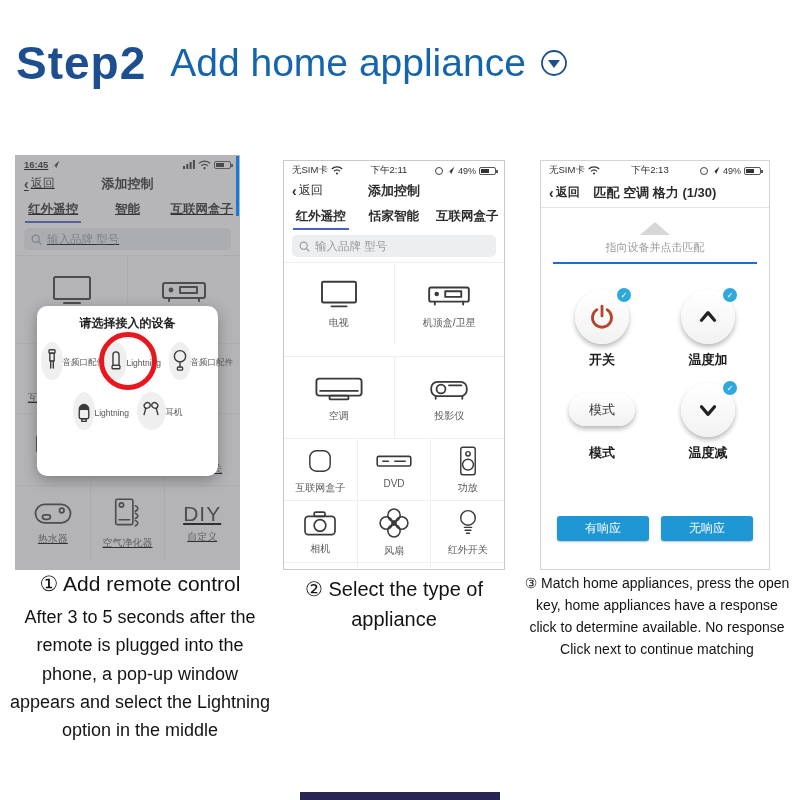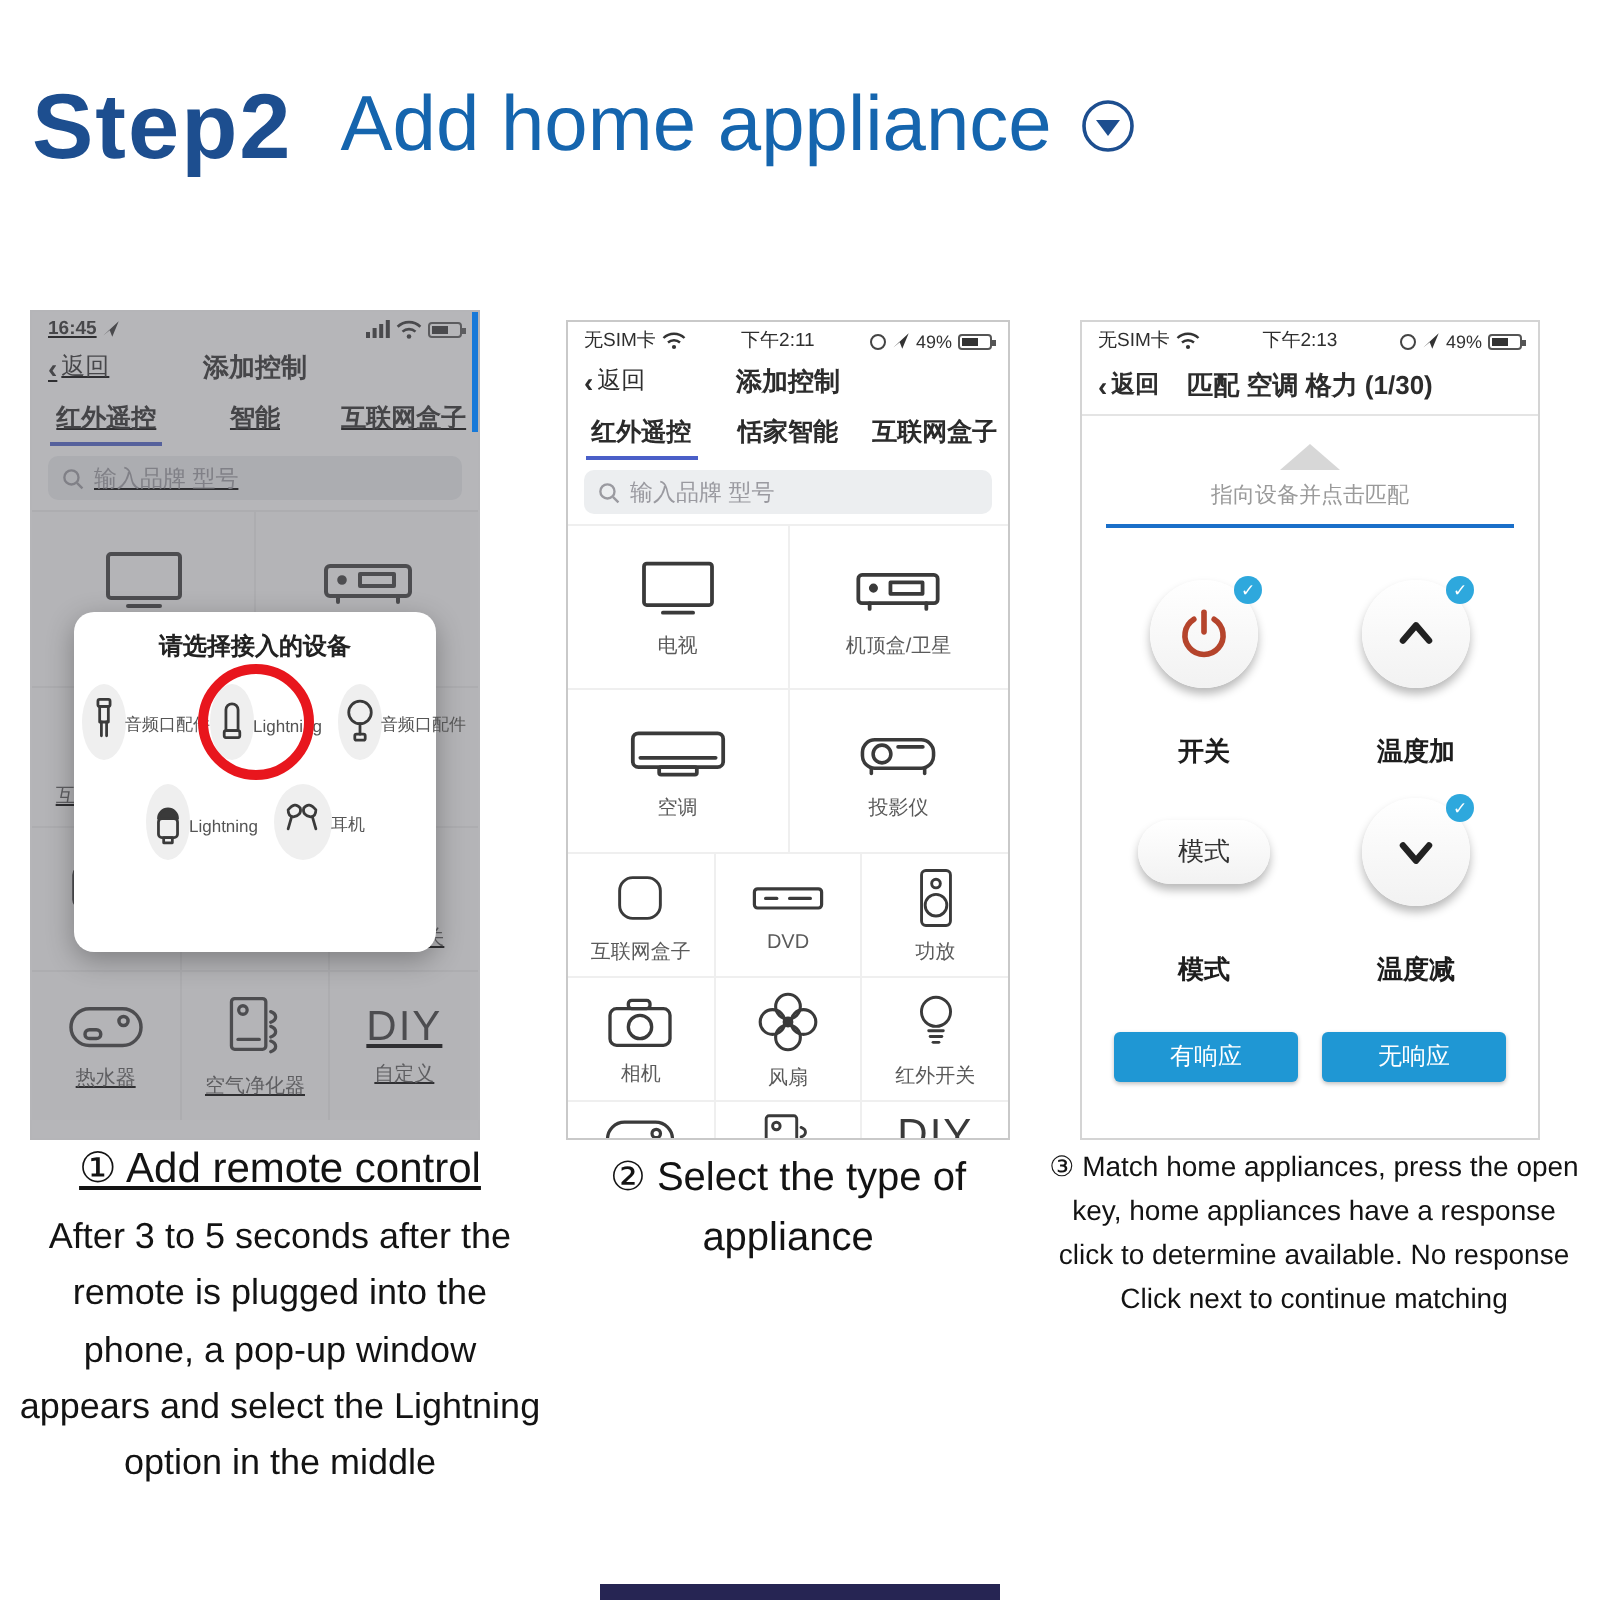--- a/index.html
+++ b/index.html
@@ -61,28 +61,28 @@
   #phone3 .navrow { border-bottom:1px solid #e4e4e4; padding:6px 8px; }
   .tri-up { width:0; height:0; border-left:15px solid transparent; border-right:15px solid transparent; border-bottom:13px solid #d7d7d7; margin:14px auto 0; }
   .banner-text { text-align:center; font-size:11px; color:#9a9a9a; margin-top:5px; }
   .blueline { height:2px; background:#1a6fc9; margin:7px 12px 0; }
   .keys { position:relative; margin-top:26px; display:flex; flex-direction:column; gap:14px; }
   .keyrow { display:flex; justify-content:center; gap:34px; }
   .keycell { width:72px; display:flex; flex-direction:column; align-items:center; }
   .kcircle { width:54px; height:54px; border-radius:50%; background:linear-gradient(#ffffff,#f2f2f2); box-shadow:0 3px 5px rgba(0,0,0,0.28); display:flex; align-items:center; justify-content:center; position:relative; }
   .kpill { width:66px; height:32px; border-radius:16px; background:linear-gradient(#ffffff,#f2f2f2); box-shadow:0 3px 5px rgba(0,0,0,0.28); display:flex; align-items:center; justify-content:center; font-size:13px; color:#333; margin:11px 0; }
   .badge { position:absolute; right:-2px; top:-2px; width:14px; height:14px; border-radius:50%; background:#2ea8dd; color:#fff; font-size:8.5px; display:flex; align-items:center; justify-content:center; }
-  .klabel { margin-top:23px; font-size:13px; font-weight:bold; color:#1d1d1d; }
+  .klabel { margin-top:7px; font-size:13px; font-weight:bold; color:#1d1d1d; }
   .actions { position:absolute; left:0; right:0; bottom:28px; display:flex; justify-content:space-between; padding:0 16px; }
   .abtn { width:92px; height:25px; background:#1f97d4; border-radius:3px; color:#fff; font-size:12px; display:flex; align-items:center; justify-content:center; box-shadow:0 1px 2px rgba(0,0,0,0.25); }
 
   
   .cap { position:absolute; text-align:center; color:#131313; }
   #cap1 { left:8px; top:572px; width:264px; }
-  #cap1 .c-title { font-size:21px; margin-bottom:7px;text-decoration:underline; }
+  #cap1 .c-title { font-size:21px; margin-bottom:7px; }
   #cap1 .c-body { font-size:18px; line-height:1.57; }
   #cap2 { left:278px; top:574px; width:232px; font-size:20px; line-height:1.5; }
   #cap3 { left:522px; top:572px; width:270px; font-size:14px; line-height:1.58; }
 
   .bottombar { position:absolute; left:300px; top:792px; width:200px; height:8px; background:#262553; }
 </style>
 </head>
 <body>
 
 <div class="header">
@@ -356,21 +356,21 @@
         <svg class="gicon" width="48" height="34" viewBox="0 0 48 36">
             <rect x="3" y="10" width="42" height="15" rx="2"></rect>
             <circle cx="11" cy="17" r="1.4" fill="#3a3a3a"></circle>
             <rect x="20" y="14" width="17" height="6"></rect>
             <line x1="9" y1="25" x2="9" y2="28"></line>
             <line x1="39" y1="25" x2="39" y2="28"></line>
           </svg>
         <span class="tlabel">机顶盒/卫星</span>
       </div>
     </div>
-    <div class="grow" style="height:82px;">
+    <div class="grow" style="height:82px;margin-top:12px;">
       <div class="tile">
         <svg class="gicon" width="50" height="32" viewBox="0 0 52 34">
             <rect x="2" y="6" width="48" height="18" rx="3"></rect>
             <line x1="6" y1="19" x2="46" y2="19"></line>
             <rect x="16" y="24" width="20" height="4" rx="1"></rect>
           </svg>
         <span class="tlabel">空调</span>
       </div>
       <div class="tile">
         <svg class="gicon" width="48" height="32" viewBox="0 0 48 36">

